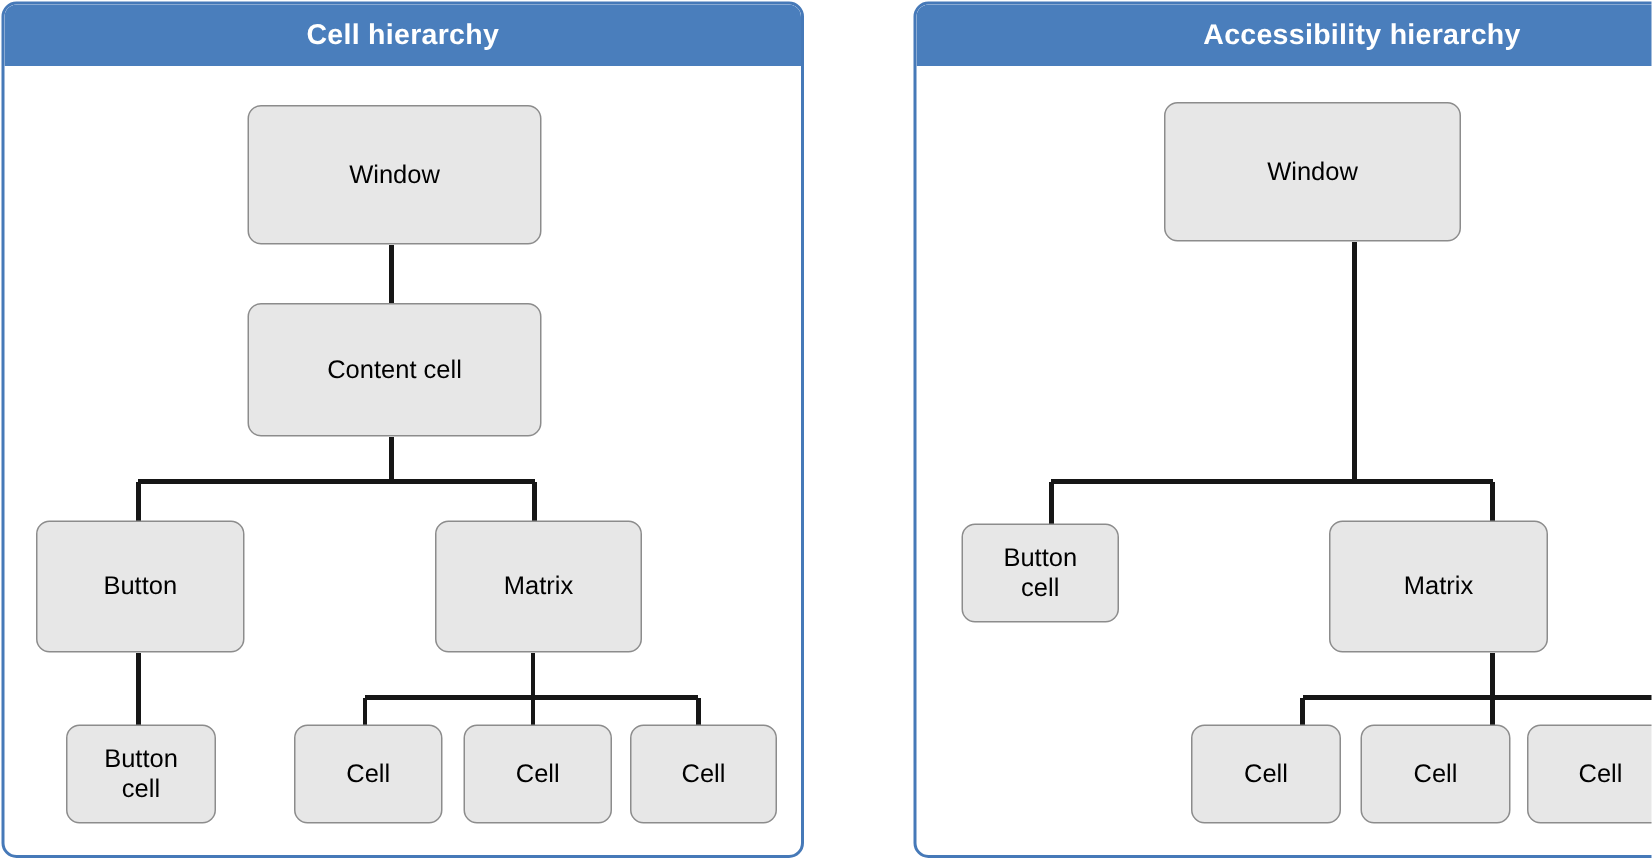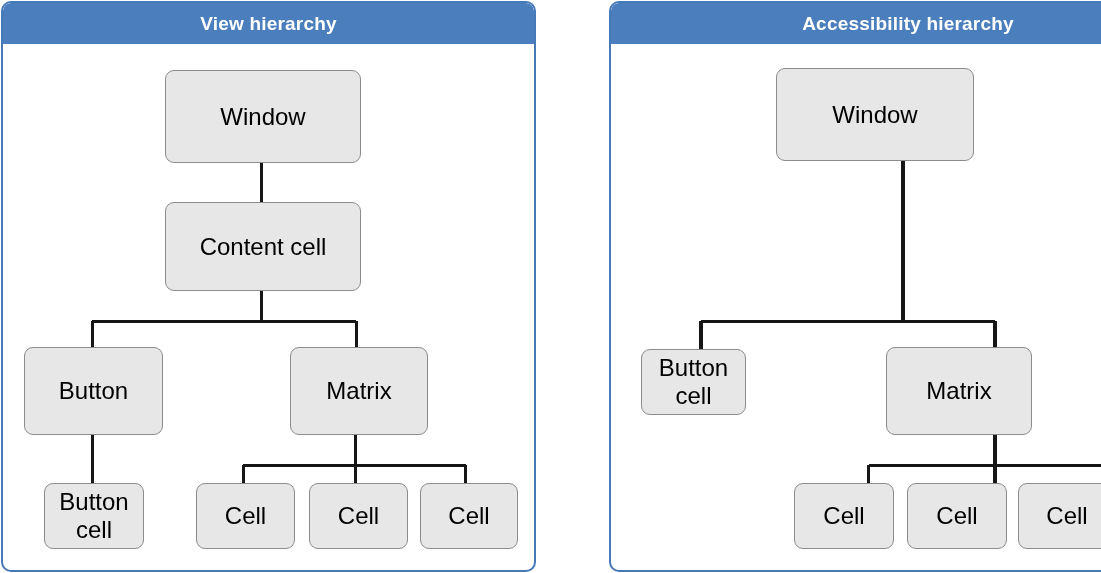--- a/index.html
+++ b/index.html
@@ -79,33 +79,33 @@
     position: absolute;
     box-sizing: border-box;
     background: #E7E7E7;
     border: 1.5px solid #8C8C8C;
     border-radius: 9px;
     display: flex;
     align-items: center;
     justify-content: center;
     text-align: center;
     color: #000000;
-    font-size: 24px;
+    font-size: 17px;
     line-height: 1.15;
     white-space: pre-line;
     z-index: 2;
   }
 </style>
 </head>
 <body>
 
 <div class="stage">
 
   <div class="panel left">
-    <div class="panel-header">View hierarchy</div>
+    <div class="panel-header">Cell hierarchy</div>
     <div class="panel-body">
       <div class="graph">
         <svg class="edges" viewBox="0 0 535 528" preserveAspectRatio="none">
           <g stroke="#161616" stroke-width="3" fill="none" shape-rendering="crispEdges">
 
             <path d="M260,119 L260,158"></path>
 
             <path d="M260,247 L260,277"></path>
             <path d="M90,277 L356,277"></path>
             <path d="M90,277 L90,303"></path>

